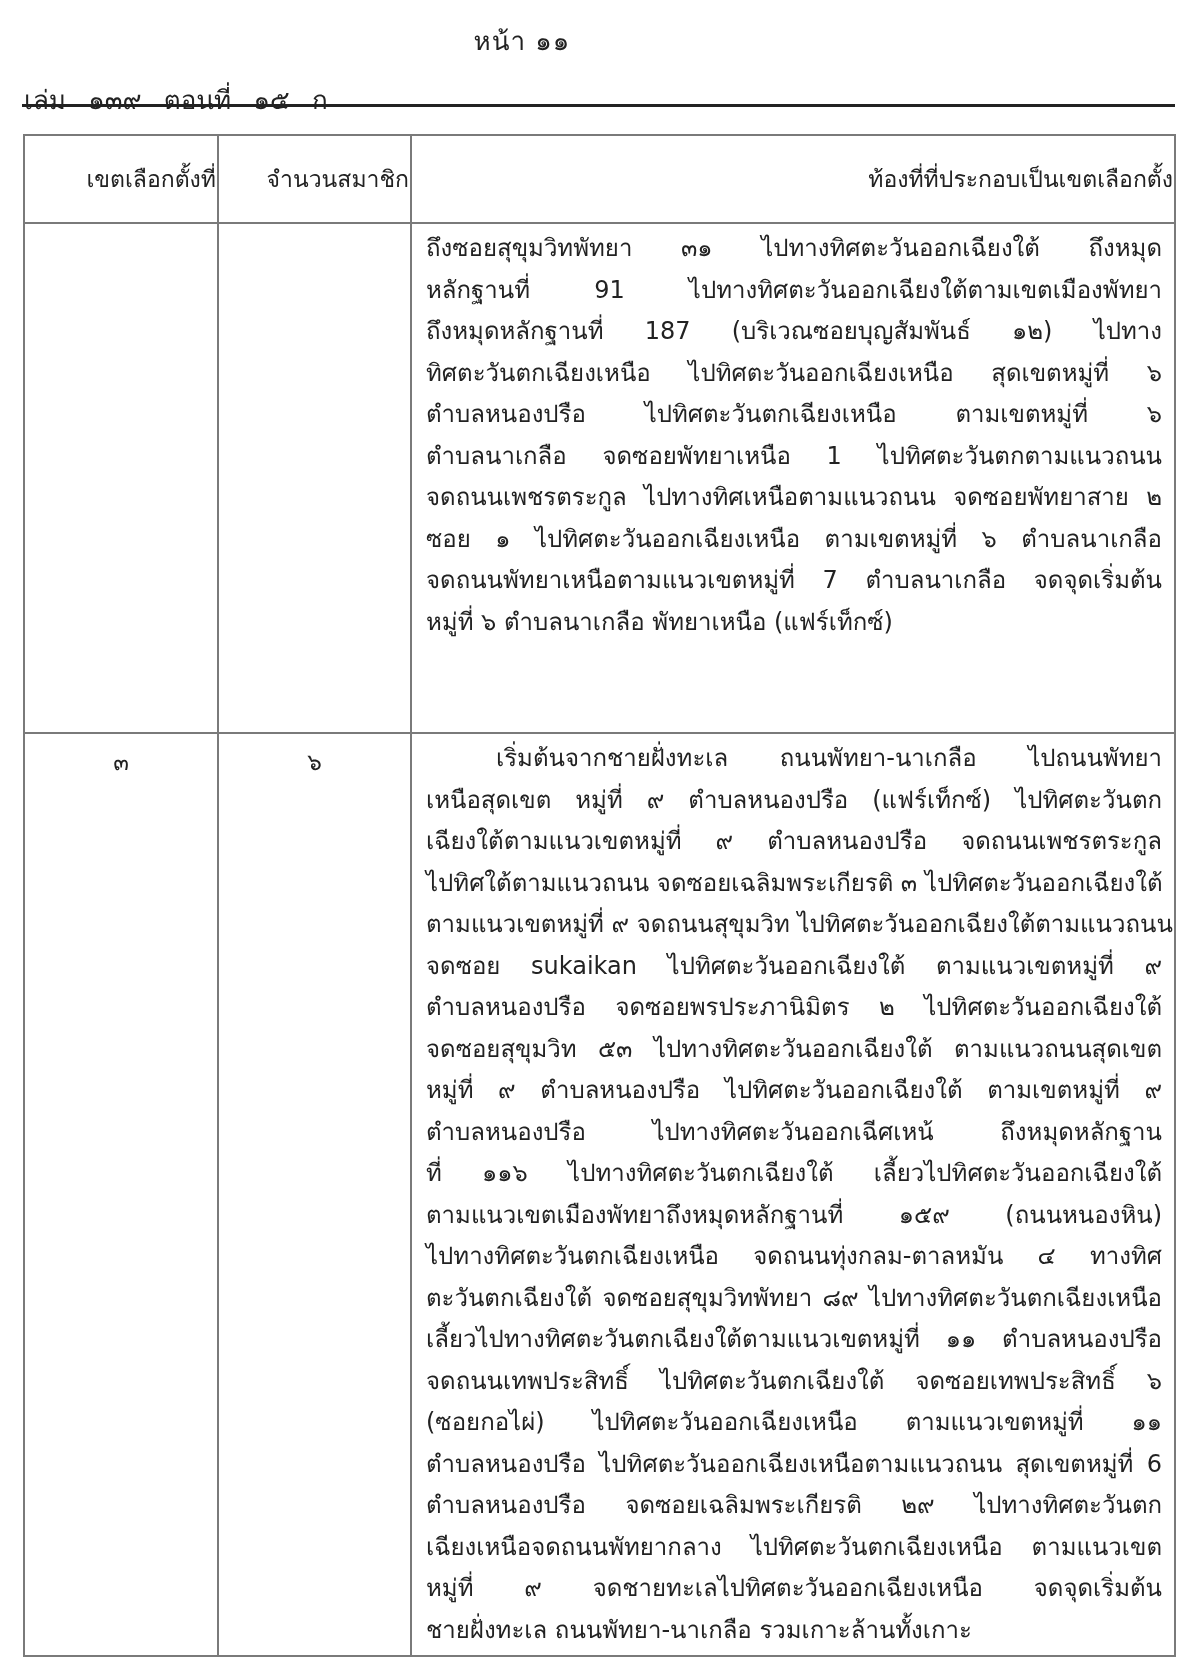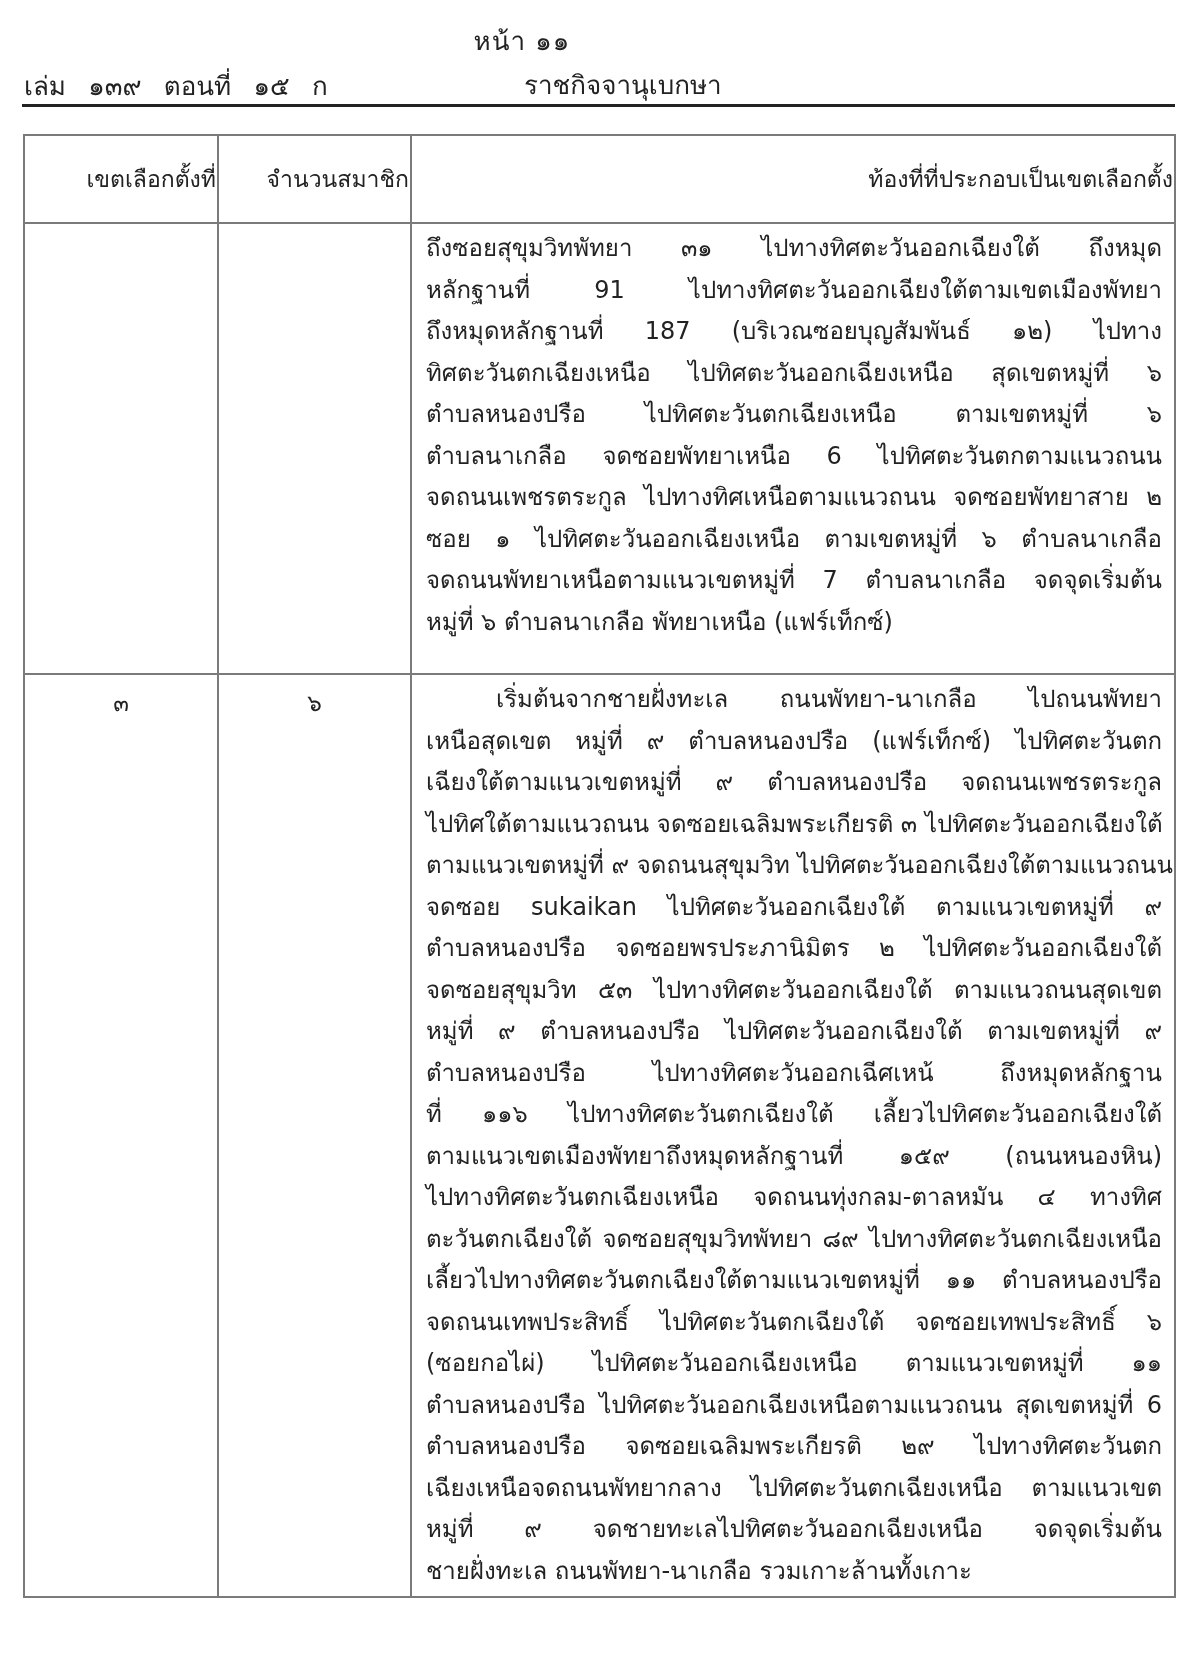--- a/index.html
+++ b/index.html
@@ -28,21 +28,21 @@
     position: absolute;
     top: 64px;
     left: 24px;
     width: 1150px;
     height: 40px;
     font-size: 26px;
   }
   .gazette-header .left {
     position: absolute;
     left: 0;
-    top: 1px;
+    top: 15px;
     word-spacing: 14px;
     text-align: right;
   }
   .gazette-header .center {
     position: absolute;
     left: 500px;
     top: 0;
   }
   .gazette-header .right {
     position: absolute;
@@ -106,48 +106,47 @@
   col.c2 { width: 193px; }
   col.c3 { width: 764px; }
 </style>
 </head>
 <body>
 
 <div class="page-number">หน้า ๑๑</div>
 
 <div class="gazette-header">
   <span class="left">เล่ม ๑๓๙ ตอนที่ ๑๕ ก</span>
-  <span class="center">ราชกิจจานุเบกษา</span>
 </div>
 <div class="header-rule"></div>
 
 <table class="districts">
   <colgroup>
     <col class="c1">
       <col class="c2">
       <col class="c3">
   </colgroup>
   <thead>
     <tr>
       <th>เขตเลือกตั้งที่</th>
       <th>จำนวนสมาชิก</th>
       <th>ท้องที่ที่ประกอบเป็นเขตเลือกตั้ง</th>
     </tr>
   </thead>
   <tbody>
-    <tr style="height:451px;">
+    <tr style="height:510px;">
       <td class="num"></td>
       <td class="num"></td>
       <td class="area">
         <span class="area-line">ถึงซอยสุขุมวิทพัทยา ๓๑ ไปทางทิศตะวันออกเฉียงใต้ ถึงหมุด</span>
         <span class="area-line">หลักฐานที่ 91 ไปทางทิศตะวันออกเฉียงใต้ตามเขตเมืองพัทยา</span>
         <span class="area-line">ถึงหมุดหลักฐานที่ 187 (บริเวณซอยบุญสัมพันธ์ ๑๒) ไปทาง</span>
         <span class="area-line">ทิศตะวันตกเฉียงเหนือ ไปทิศตะวันออกเฉียงเหนือ สุดเขตหมู่ที่ ๖</span>
         <span class="area-line">ตำบลหนองปรือ ไปทิศตะวันตกเฉียงเหนือ ตามเขตหมู่ที่ ๖</span>
-        <span class="area-line">ตำบลนาเกลือ จดซอยพัทยาเหนือ 6 ไปทิศตะวันตกตามแนวถนน</span>
+        <span class="area-line">ตำบลนาเกลือ จดซอยพัทยาเหนือ 1 ไปทิศตะวันตกตามแนวถนน</span>
         <span class="area-line">จดถนนเพชรตระกูล ไปทางทิศเหนือตามแนวถนน จดซอยพัทยาสาย ๒</span>
         <span class="area-line">ซอย ๑ ไปทิศตะวันออกเฉียงเหนือ ตามเขตหมู่ที่ ๖ ตำบลนาเกลือ</span>
         <span class="area-line">จดถนนพัทยาเหนือตามแนวเขตหมู่ที่ 7 ตำบลนาเกลือ จดจุดเริ่มต้น</span>
         <span class="area-line last">หมู่ที่ ๖ ตำบลนาเกลือ พัทยาเหนือ (แฟร์เท็กซ์)</span>
       </td>
     </tr>
     <tr>
       <td class="num">๓</td>
       <td class="num">๖</td>
       <td class="area">

